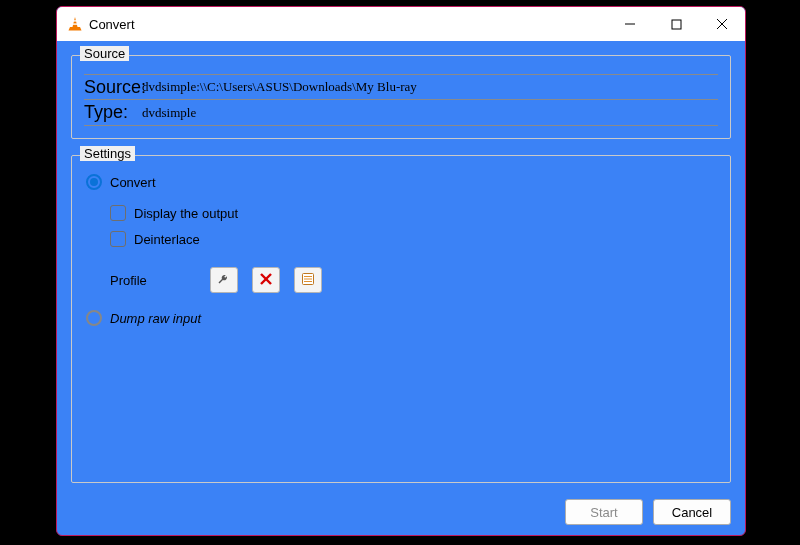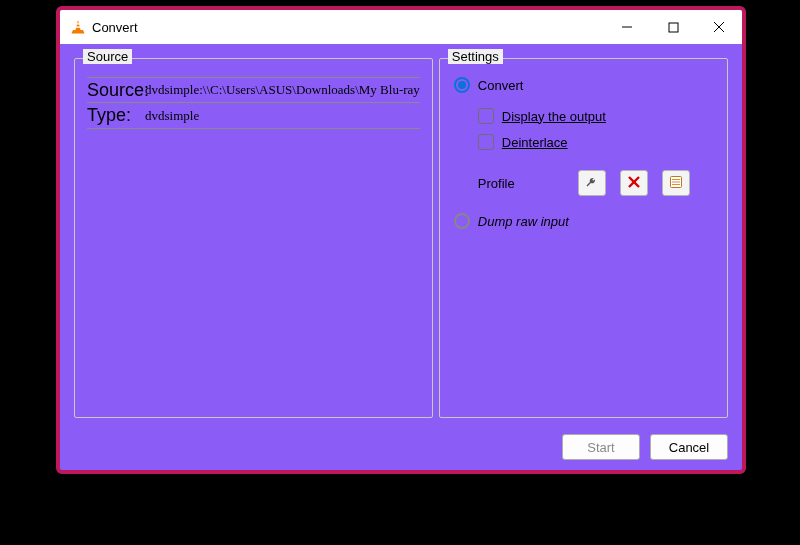--- a/index.html
+++ b/index.html
@@ -11,23 +11,23 @@
     color: #000;
     width: 800px;
     height: 545px;
     overflow: hidden;
   }
   .window {
     position: absolute;
     left: 56px;
     top: 6px;
     width: 690px;
-    height: 468px;
-    background: #8b5cf6;
-    border: 4px solid #be185d;
+    height: 530px;
+    background: #3b82f6;
+    border: 1px solid #be185d;
     border-radius: 6px;
     display: flex;
     flex-direction: column;
     overflow: hidden;
   }
   
   .titlebar {
     height: 34px;
     background: #fff;
     display: flex;
@@ -44,21 +44,21 @@
     justify-content: center;
   }
   .win-btn svg { stroke: #000; stroke-width: 1; fill: none; }
   
   .cone svg { display:block; }
   
   .content {
     flex: 1;
     padding: 4px 14px 10px 14px;
     display: flex;
-    flex-direction: row;
+    flex-direction: column;
     gap: 6px;
   }
   .groupbox {
     border: 1px solid #c9c9c9;
     border-radius: 2px;
     padding: 14px 12px 12px 12px;
     position: relative;
     margin-top: 10px;
   }
   .groupbox > .legend {
@@ -88,21 +88,21 @@
     padding-left: 2px;
     font-family: Liberation Serif, serif;
   }
   
   .radio-row, .check-row, .profile-row {
     display: flex;
     align-items: center;
     gap: 8px;
   }
   .radio-row { margin: 4px 0 12px 2px; }
-  .check-row { margin: 4px 0 4px 26px; height:22px;text-decoration:underline;}
+  .check-row { margin: 4px 0 4px 26px; height:22px;}
   .profile-row { margin: 16px 0 16px 26px; height:28px;}
   .dump-row { margin: 4px 0 2px 2px; font-style: italic; }
   .radio-outer {
     width: 16px; height: 16px;
     border: 2px solid #878787;
     border-radius: 50%;
     display:flex; align-items:center; justify-content:center;
     flex: 0 0 auto;
   }
   .radio-outer.checked { border-color: #0a72d8; }

